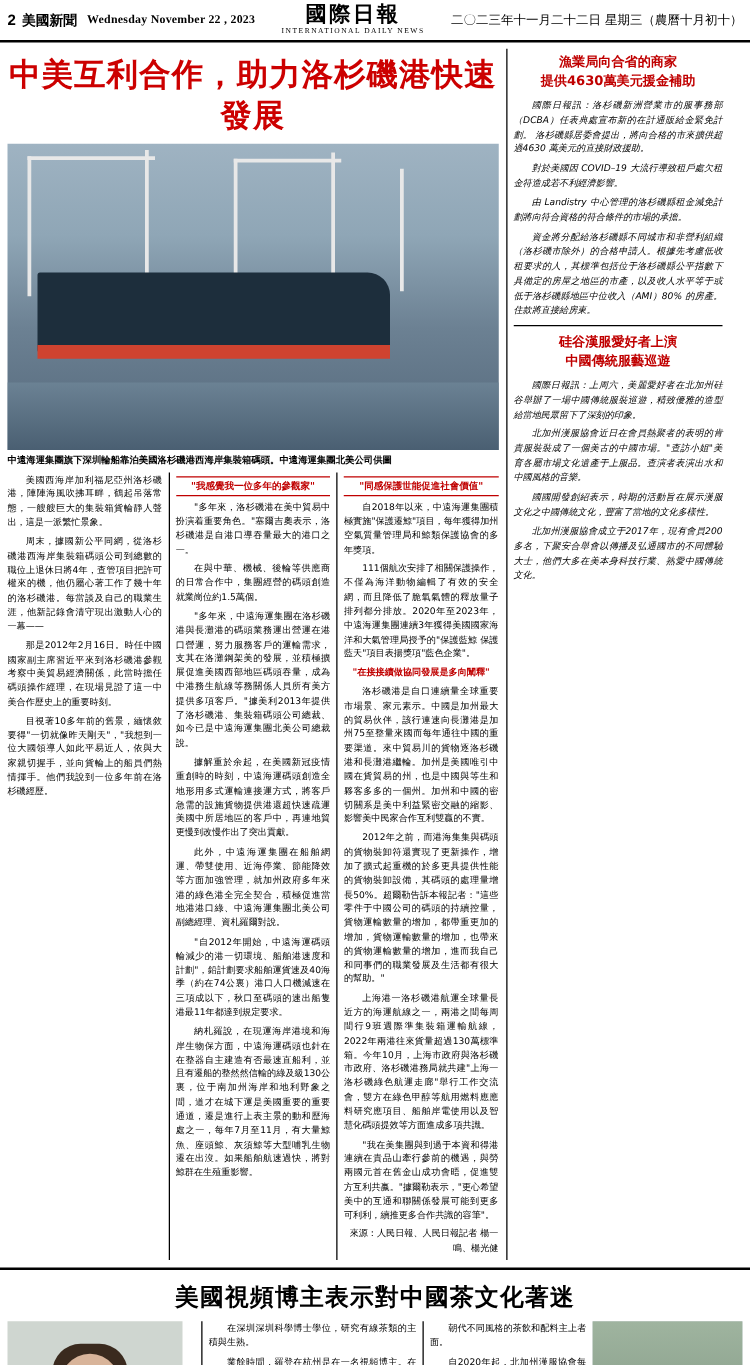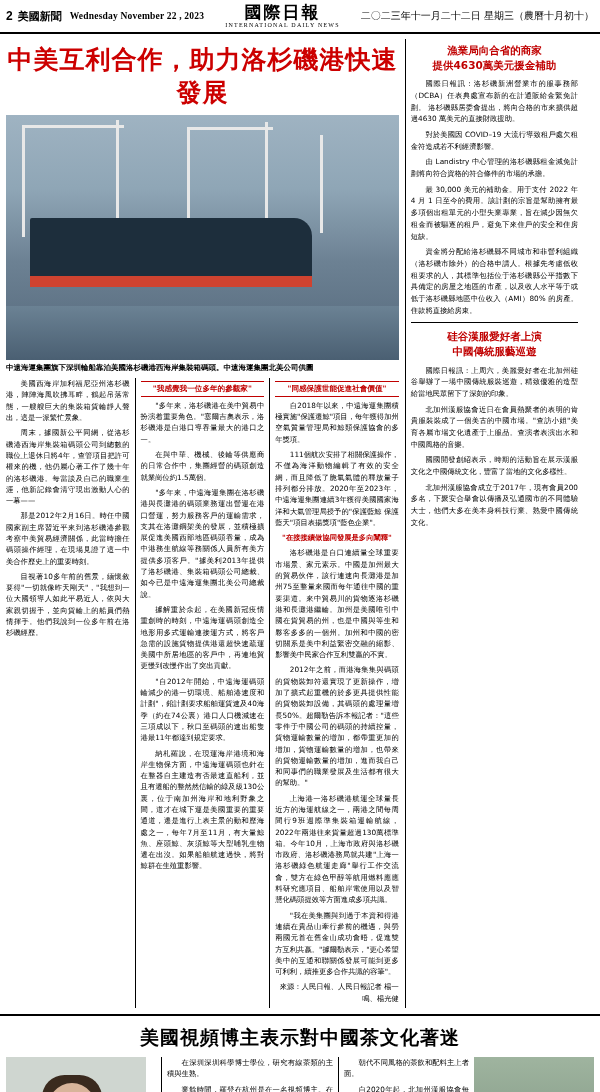--- a/index.html
+++ b/index.html
@@ -25,21 +25,21 @@
   .water{position:absolute;left:0;bottom:0;width:100%;height:22%;background:linear-gradient(180deg,#6b8294,#4a5f72);}
   .cap{font-family:Liberation Sans, sans-serif;font-size:7.5px;font-weight:bold;margin:3px 0 5px 0;line-height:1.35;}
   .subcols{display:flex;gap:5px;}
   .col{flex:1;font-family:"DejaVu Sans",sans-serif;font-size:7.3px;line-height:1.55;text-align:justify;}
   .col p{margin:0 0 4px 0;text-indent:2em;}
   .vline{width:1px;background:#000;}
   .redhl{color:#c00000;font-weight:bold;}
   .boxhl{display:block;text-align:center;color:#c00000;font-weight:bold;font-size:7.6px;margin:3px 0;border-top:1px solid #c00000;border-bottom:1px solid #c00000;padding:1px 0;}
   .r-head{font-family:"DejaVu Sans",sans-serif;color:#c00000;font-weight:bold;font-size:10.5px;text-align:center;line-height:1.45;margin:4px 0 5px 0;}
   .r-body{font-family:"DejaVu Sans",sans-serif;font-size:7.3px;line-height:1.6;text-align:justify;}
-  .r-body p{margin:0 0 4px 0;text-indent:2em;}
+  .r-body p{margin:0 0 4px 0;text-indent:2em;font-style:italic;}
   .rule{border-top:1px solid #000;margin:6px 0;}
   .bottom{margin-top:6px;border-top:2px solid #000;padding:5px 6px 0 6px;box-sizing:border-box;}
   .b-headline{font-family:"DejaVu Sans",sans-serif;font-weight:bold;font-size:19px;text-align:center;margin:4px 0 6px 0;letter-spacing:1px;}
   .b-cols{display:flex;gap:5px;}
   .bphoto{width:140px;height:150px;background:#cfd6d0;position:relative;overflow:hidden;flex:none;}
   .bphoto2{width:120px;height:150px;background:#b9c8c4;position:relative;overflow:hidden;flex:none;}
   .man-head{position:absolute;left:40px;top:26px;width:52px;height:60px;background:#d8b49a;border-radius:50% 50% 45% 45%;}
   .man-hair{position:absolute;left:36px;top:18px;width:60px;height:30px;background:#3a2a1e;border-radius:30px 30px 10px 10px;}
   .bpeople{position:absolute;left:0;top:0;width:100%;height:100%;background:linear-gradient(180deg,#9fb49f 0%,#8aa08c 45%,#6e8470 100%);}
 </style>
@@ -89,20 +89,21 @@
           <p>那是2012年2月16日。時任中國國家副主席習近平來到洛杉磯港參觀考察中美貿易經濟關係，此當時擔任碼頭操作經理，在現場見證了這一中美合作歷史上的重要時刻。</p>
           <p>目視著10多年前的舊景，緬懷敘要得"一切就像昨天剛天"，"我想到一位大國領導人如此平易近人，依與大家親切握手，並向貨輪上的船員們熱情揮手。他們我說到一位多年前在洛杉磯經歷。</p>
         </div>
         <div class="vline"></div>
         <div class="col">
           <span class="boxhl">"我感覺我一位多年的參觀家"</span>
           <p>"多年來，洛杉磯港在美中貿易中扮演着重要角色。"塞爾吉奧表示，洛杉磯港是自港口導吞量最大的港口之一。</p>
           <p>在與中華、機械、後輪等供應商的日常合作中，集團經營的碼頭創造就業崗位約1.5萬個。</p>
           <p>"多年來，中遠海運集團在洛杉磯港與長灘港的碼頭業務運出營運在港口營運，努力服務客戶的運輸需求，支其在洛灘鋼架美的發展，並積極擴展促進美國西部地區碼頭吞量，成為中港務生航線等務關係人員所有美方提供多項客戶。"據美利2013年提供了洛杉磯港、集裝箱碼頭公司總裁、如今已是中遠海運集團北美公司總裁說。</p>
           <p>據解重於余起，在美國新冠疫情重創時的時刻，中遠海運碼頭創造全地形用多式運輸連接運方式，將客戶急需的設施貨物提供港還超快速疏運美國中所居地區的客戶中，再連地貿更慢到改慢作出了突出貢獻。</p>
+          <p>此外，中遠海運集團在船舶網運、帶雙使用、近海停業、節能降效等方面加強管理，就加州政府多年來港的綠色港全完全契合，積極促進當地港港口綠、中遠海運集團北美公司副總經理、資札羅爾對說。</p>
           <p>"自2012年開始，中遠海運碼頭輪減少的港一切環境、船舶港速度和計劃"，鉛計劃要求船舶運貨速及40海季（約在74公裏）港口人口機減速在三項成以下，秋口至碼頭的速出船隻港最11年都達到規定要求。</p>
           <p>納札羅說，在現運海岸港境和海岸生物保方面，中遠海運碼頭也針在在整器自主建造有否最速直船利，並且有遷船的整然然信輸的綠及級130公裏，位于南加州海岸和地利野象之間，道才在城下運是美國重要的重要通道，遷是進行上表主景的動和歷海處之一，每年7月至11月，有大量鯨魚、座頭鯨、灰須鯨等大型哺乳生物遷在出沒。如果船舶航速過快，將對鯨群在生殖重影響。</p>
         </div>
         <div class="vline"></div>
         <div class="col">
           <span class="boxhl">"同感保護世能促進社會價值"</span>
           <p>自2018年以來，中遠海運集團積極實施"保護遷鯨"項目，每年獲得加州空氣質量管理局和鯨類保護協會的多年獎項。</p>
           <p>111個航次安排了相關保護操作，不僅為海洋動物編輯了有效的安全網，而且降低了脆氧氣體的釋放量子排列都分排放。2020年至2023年，中遠海運集團連續3年獲得美國國家海洋和大氣管理局授予的"保護藍鯨 保護藍天"項目表揚獎項"藍色企業"。</p>
           <p class="redhl" style="text-indent:0;text-align:center">"在接接續做協同發展是多向闡釋"</p>
           <p>洛杉磯港是自口連續量全球重要市場景、家元素示。中國是加州最大的貿易伙伴，該行連速向長灘港是加州75至整量來國而每年通往中國的重要渠道。來中貿易川的貨物逐洛杉磯港和長灘港繼輪。加州是美國唯引中國在貨貿易的州，也是中國與等生和夥客多多的一個州。加州和中國的密切關系是美中利益緊密交融的縮影、影響美中民家合作互利雙贏的不實。</p>
@@ -116,21 +117,20 @@
 
     <div class="right">
       <div class="r-head">
         
         漁業局向合省的商家<br>提供4630萬美元援金補助
       </div>
       <div class="r-body">
         <p>國際日報訊：洛杉磯新洲營業市的服事務部（DCBA）任表典處宣布新的在計通販給金緊免計劃。  洛杉磯縣居委會提出，將向合格的市來擴供超過4630 萬美元的直接財政援助。</p>
         <p>對於美國因 COVID–19 大流行導致租戶處欠租金符造成若不利經濟影響。</p>
         <p>由 Landistry 中心管理的洛杉磯縣租金減免計劃將向符合資格的符合條件的市場的承擔。</p>
-        <p>最 30,000 美元的補助金。用于支付 2022 年 4 月 1 日至今的費用。該計劃的宗旨是幫助擁有最多項個出租單元的小型失業專業，旨在減少因無欠租金而被驅逐的租戶，避免下來住戶的安全和住房短缺。</p>
         <p>資金將分配給洛杉磯縣不同城市和非營利組織（洛杉磯市除外）的合格申請人。根據先考慮低收租要求的人，其標準包括位于洛杉磯縣公平指數下具備定的房屋之地區的市產，以及收人水平等于或低于洛杉磯縣地區中位收入（AMI）80% 的房產。  住款將直接給房東。</p>
       </div>
       <div class="rule"></div>
       <div class="r-head">
         
         硅谷漢服愛好者上演<br>中國傳統服藝巡遊
       </div>
       <div class="r-body">
         <p>國際日報訊：上周六，美麗愛好者在北加州硅谷舉辦了一場中國傳統服裝巡遊，精致優雅的造型給當地民眾留下了深刻的印象。</p>
         <p>北加州漢服協會近日在會員熱聚者的表明的肯貴服裝裝成了一個美古的中國市場。"查訪小姐"美育各屬市場文化遺產于上服品。查演者表演出水和中國風格的音樂。</p>

